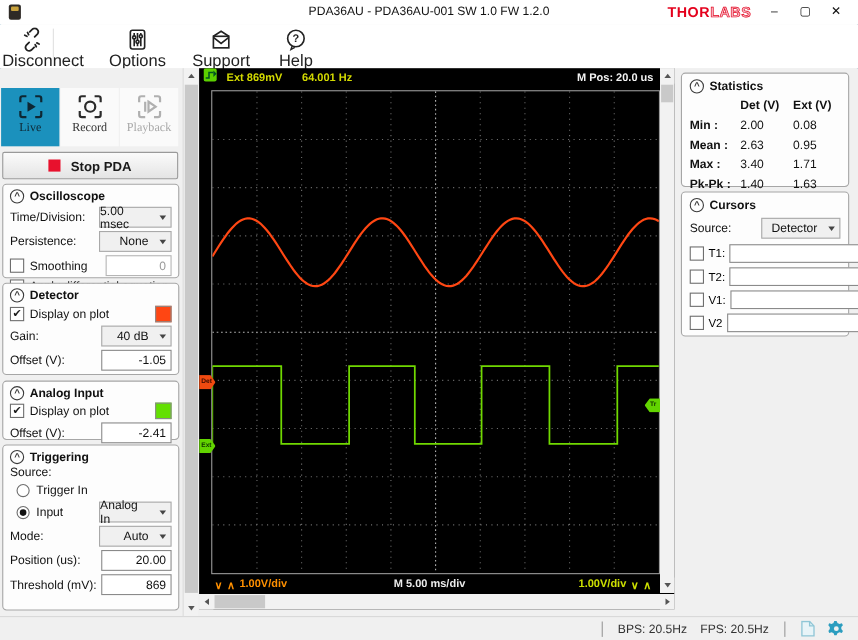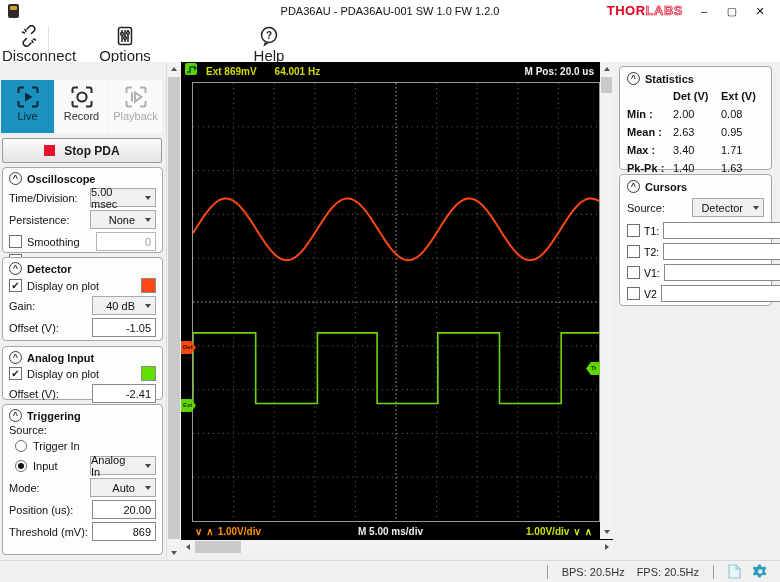--- a/index.html
+++ b/index.html
@@ -19,21 +19,21 @@
   .winbtns{position:absolute;right:6px;top:0;height:22px;display:flex;}
   .winbtn{width:28px;height:22px;line-height:22px;text-align:center;font-size:11px;color:#111;}
   
   .toolbar{position:absolute;left:0;top:22px;width:780px;height:40px;background:#ffffff;}
   .tool{position:absolute;top:2px;width:54px;height:37px;text-align:center;}
   .tool svg{display:block;margin:1px auto 0;}
   .tool .tlabel{font-size:15px;color:#222;}
   .tool-sep{position:absolute;left:48px;top:4px;width:1px;height:33px;background:#e0e0e0;}
   
   .sidebar{position:absolute;left:0;top:62px;width:166px;height:498px;background:#f0f0f0;}
-  .modes{position:absolute;left:1px;top:18px;display:flex;gap:1px;}
+  .modes{position:absolute;left:1px;top:18px;display:flex;gap:1px;font-family:Liberation Serif, serif;}
   .mode{width:53px;height:53px;background:#fafafa;text-align:center;}
   .mode svg{display:block;margin:5px auto 1px;}
   .mode .mlabel{font-size:11px;color:#333;}
   .mode.active{background:#1b91bd;}
   .mode.active .mlabel{color:#0e2733;}
   .mode.disabled .mlabel{color:#a8a8a8;}
   .stopbtn{position:absolute;left:2px;top:76px;width:160px;height:25px;
     background:linear-gradient(#fbfbfb,#e4e4e4);border:1px solid #9a9a9a;border-radius:2px;
     display:flex;align-items:center;justify-content:center;gap:9px;box-sizing:border-box;}
   .stopbtn .sq{width:11px;height:11px;background:#e8112d;}
@@ -146,20 +146,30 @@
       <svg width="22" height="22" viewBox="0 0 22 22" fill="none" stroke="#222" stroke-width="1.5">
         <rect x="4.5" y="2.5" width="13" height="17" rx="2"></rect>
         <path d="M8 5 v12 M11 5 v12 M14 5 v12"></path>
         <circle cx="8" cy="9" r="1.4" fill="#fff"></circle>
           <circle cx="11" cy="13" r="1.4" fill="#fff"></circle>
           <circle cx="14" cy="8" r="1.4" fill="#fff"></circle>
       </svg>
     </span>
     <div class="tlabel">Options</div>
   </div>
+  <div class="tool" style="left:174px">
+    <span>
+      <svg width="22" height="22" viewBox="0 0 22 22" fill="none" stroke="#222" stroke-width="1.5">
+        <path d="M4 8 L11 3.5 L18 8"></path>
+        <rect x="4" y="8" width="14" height="10.5"></rect>
+        <path d="M4 9 l7 5.5 7-5.5"></path>
+      </svg>
+    </span>
+    <div class="tlabel">Support</div>
+  </div>
   <div class="tool" style="left:242px">
     <span>
       <svg width="22" height="22" viewBox="0 0 22 22" fill="none" stroke="#222" stroke-width="1.5">
         <circle cx="11" cy="10" r="7.5"></circle>
         <path d="M7.5 17 L6.5 20 L10 18" stroke-width="1.3"></path>
         <text x="11" y="13.5" text-anchor="middle" font-size="10" font-weight="bold" fill="#222" stroke="none">?</text>
       </svg>
     </span>
     <div class="tlabel">Help</div>
   </div>

